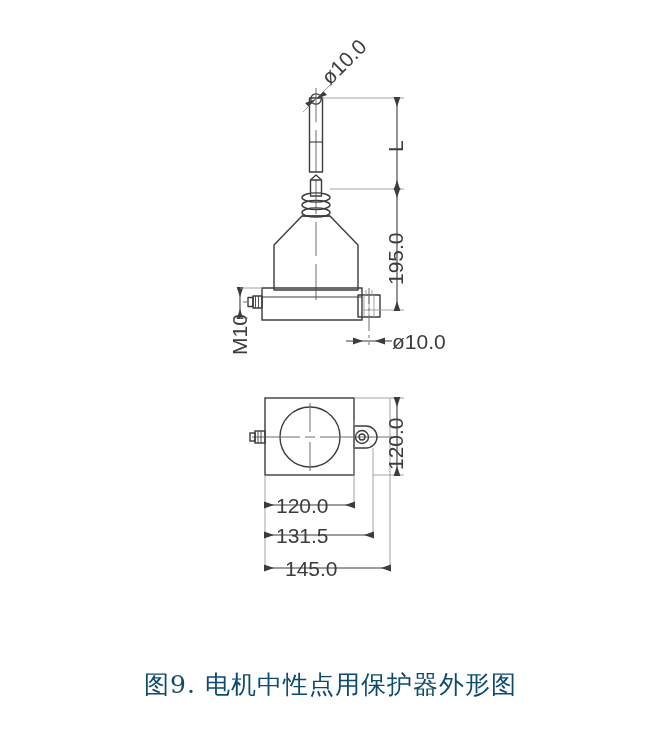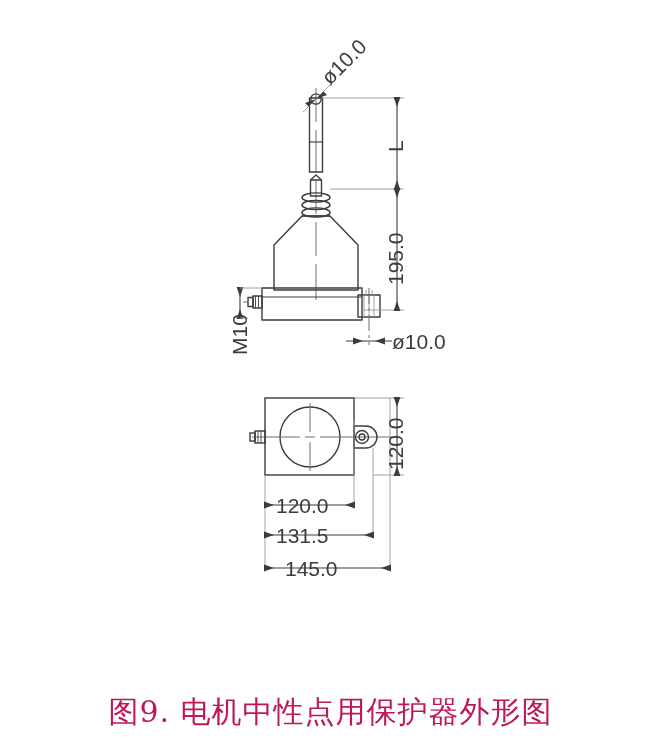--- a/index.html
+++ b/index.html
@@ -14,26 +14,26 @@
     position:absolute;inset:0;
     width:661px;height:747px;
   }
   svg.cad{
     position:absolute;left:0;top:0;
     width:661px;height:747px;
     display:block;
   }
   .caption{
     position:absolute;
-    left:0;top:692px;
+    left:0;top:668px;
     width:661px;
     text-align:center;
     font-family:"DejaVu Serif","Liberation Serif",serif;
-    font-size:30px;
-    color:#be185d;
+    font-size:25px;
+    color:#0c4a6e;
     letter-spacing:1px;
     white-space:nowrap;
   }
   
   text{
     font-family:"Liberation Sans","DejaVu Sans",sans-serif;
     fill:#3c3c3c;
   }
   .dimtext{font-size:21px;}
 </style>

